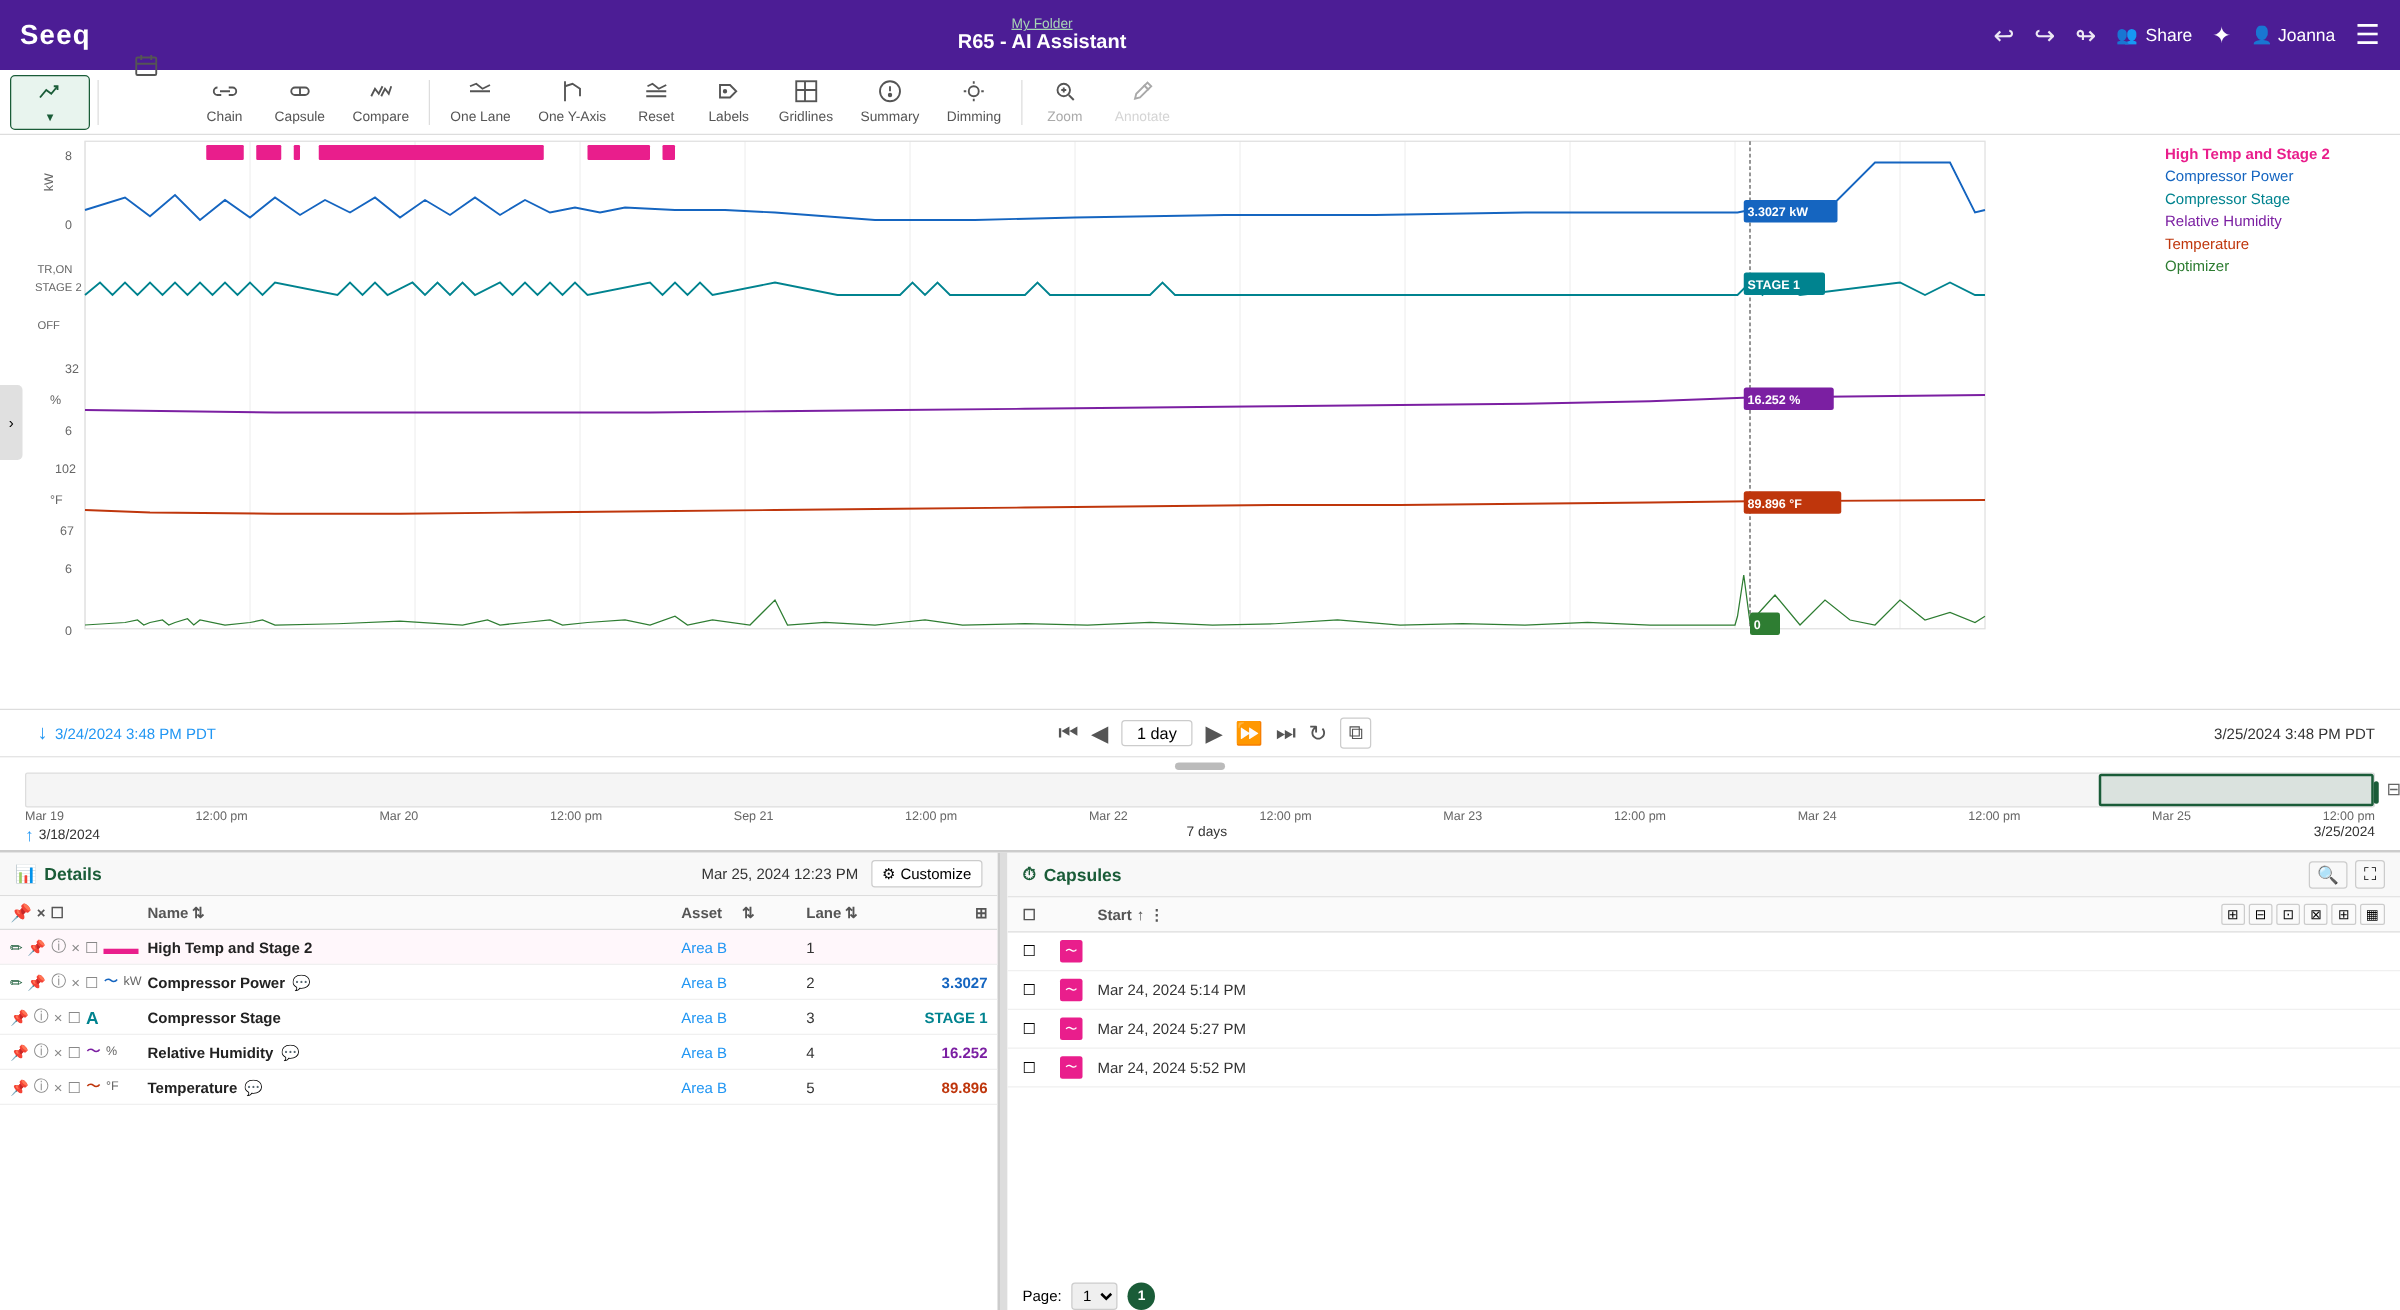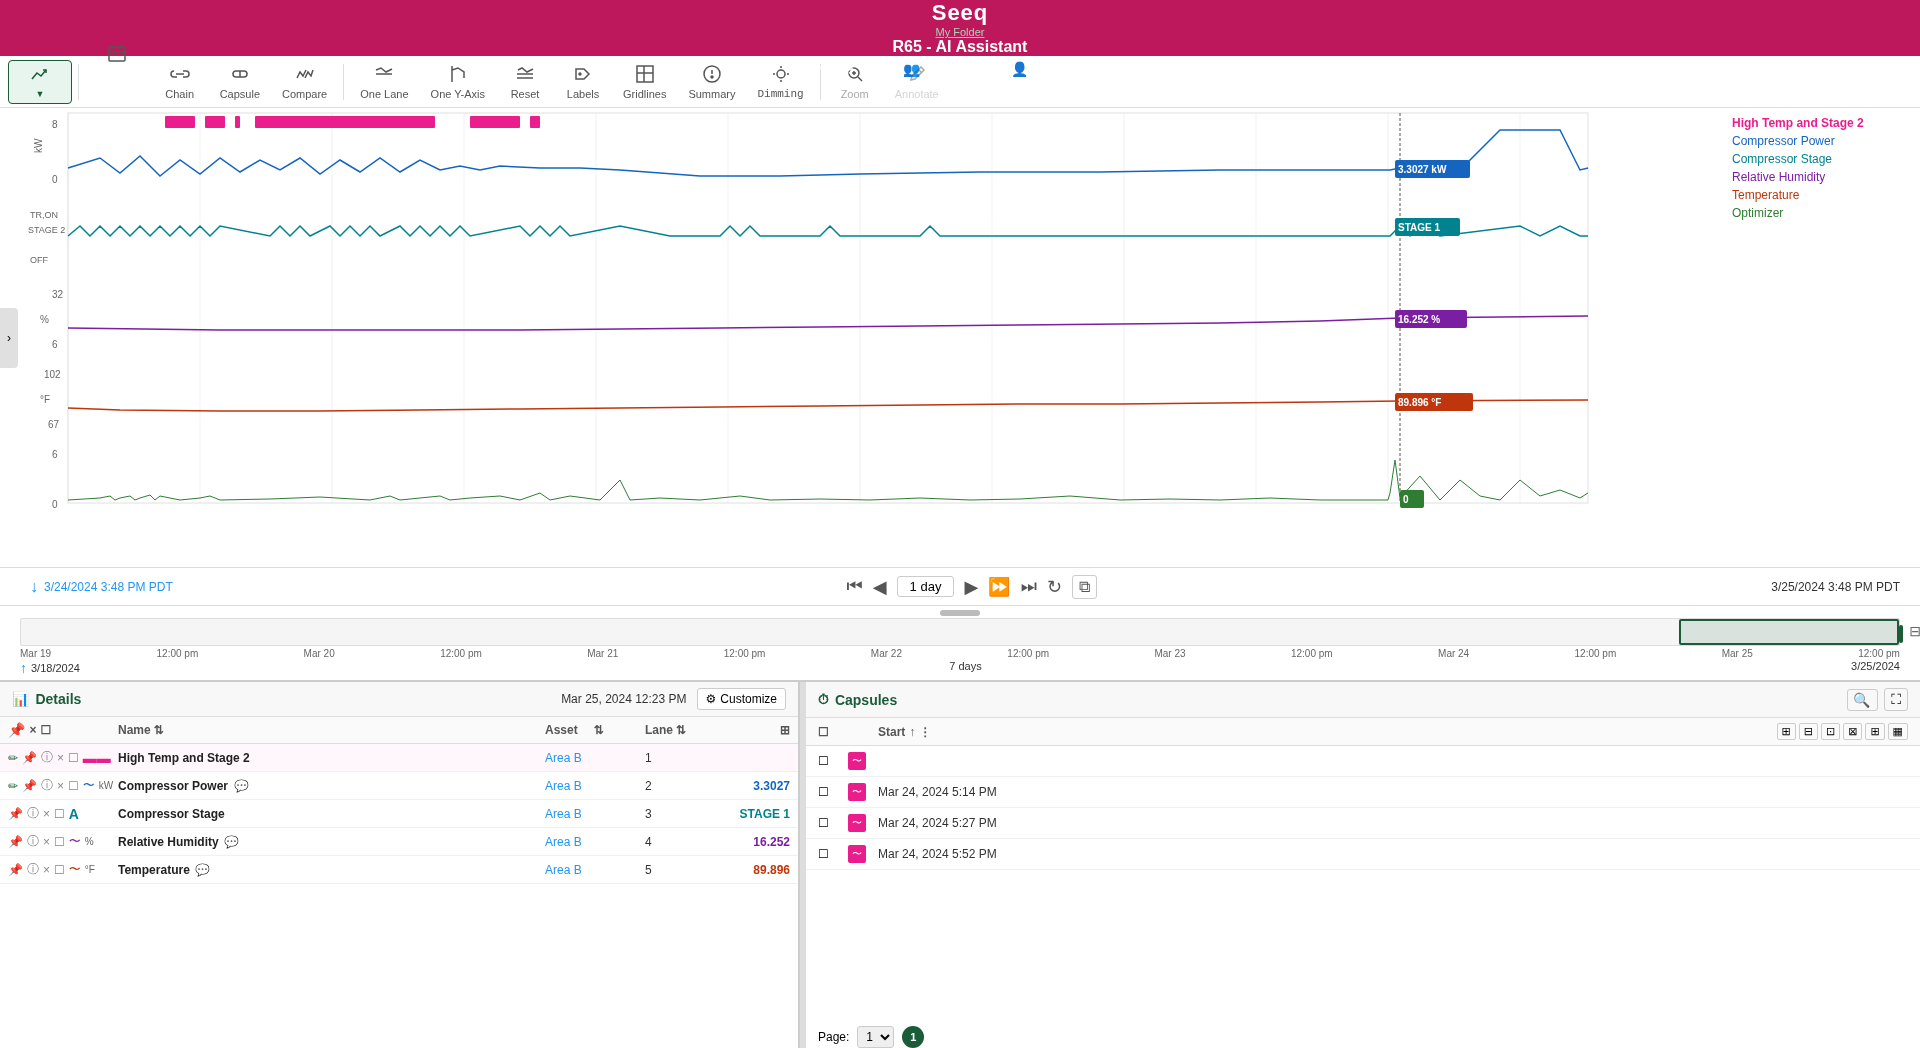--- a/index.html
+++ b/index.html
@@ -1,19 +1,19 @@
 <!DOCTYPE html>
 <html><head>
   <meta charset="utf-8">
   <style>
     * { box-sizing: border-box; margin: 0; padding: 0; }
     body { font-family: 'Segoe UI', Arial, sans-serif; background: #f0f0f0; width: 1920px; height: 1048px; overflow: hidden; font-size: 13px; }
 
     
-    .header { background: #be185d; color: white; display: flex; align-items: center; justify-content: space-between; padding: 0 16px; height: 56px; flex-direction: column; }
+    .header { background: #4c1d95; color: white; display: flex; align-items: center; justify-content: space-between; padding: 0 16px; height: 56px; }
     .header-left { display: flex; align-items: center; gap: 12px; }
     .seeq-logo { font-size: 22px; font-weight: bold; color: white; letter-spacing: 1px; }
     .header-center { display: flex; flex-direction: column; align-items: center; }
     .header-folder { font-size: 11px; color: #a8d5b5; text-decoration: underline; cursor: pointer; }
     .header-title { font-size: 16px; font-weight: 600; color: white; }
     .header-right { display: flex; align-items: center; gap: 16px; }
     .header-icon-btn { background: none; border: none; color: white; cursor: pointer; font-size: 20px; opacity: 0.9; }
     .share-btn { display: flex; align-items: center; gap: 6px; background: none; border: none; color: white; cursor: pointer; font-size: 14px; }
     .ai-btn { background: none; border: none; color: white; cursor: pointer; font-size: 18px; }
     .user-btn { display: flex; align-items: center; gap: 4px; background: none; border: none; color: white; cursor: pointer; font-size: 14px; }
@@ -180,21 +180,21 @@
   <button class="toolbar-btn">
     <span>
       <svg viewBox="0 0 20 20" fill="none" stroke="#555" stroke-width="1.5">
         <circle cx="10" cy="10" r="4"></circle>
         <line x1="10" y1="2" x2="10" y2="4"></line>
         <line x1="10" y1="16" x2="10" y2="18"></line>
         <line x1="2" y1="10" x2="4" y2="10"></line>
         <line x1="16" y1="10" x2="18" y2="10"></line>
       </svg>
     </span>
-    <span style="font-size:11px;color:#555;font-family:Liberation Mono, monospace;">Dimming</span>
+    <span style="font-size:11px;color:#555;">Dimming</span>
   </button>
 
   <div class="toolbar-sep"></div>
 
   <button class="toolbar-btn">
     <span>
       <svg viewBox="0 0 20 20" fill="none" stroke="#555" stroke-width="1.5">
         <circle cx="9" cy="9" r="5"></circle>
         <line x1="13" y1="13" x2="17" y2="17"></line>
         <line x1="7" y1="9" x2="11" y2="9"></line>
@@ -346,21 +346,21 @@
     </div>
 
     <div style="position:absolute;right:-22px;top:4px;font-size:14px;color:#666;">⊟</div>
   </div>
 
   <div style="display:flex;justify-content:space-between;font-size:10px;color:#666;padding:0 0;margin-top:2px;">
     <span>Mar 19</span>
     <span>12:00 pm</span>
     <span>Mar 20</span>
     <span>12:00 pm</span>
-    <span>Mar 21</span>
+    <span>Sep 21</span>
     <span>12:00 pm</span>
     <span>Mar 22</span>
     <span>12:00 pm</span>
     <span>Mar 23</span>
     <span>12:00 pm</span>
     <span>Mar 24</span>
     <span>12:00 pm</span>
     <span>Mar 25</span>
     <span>12:00 pm</span>
   </div>

